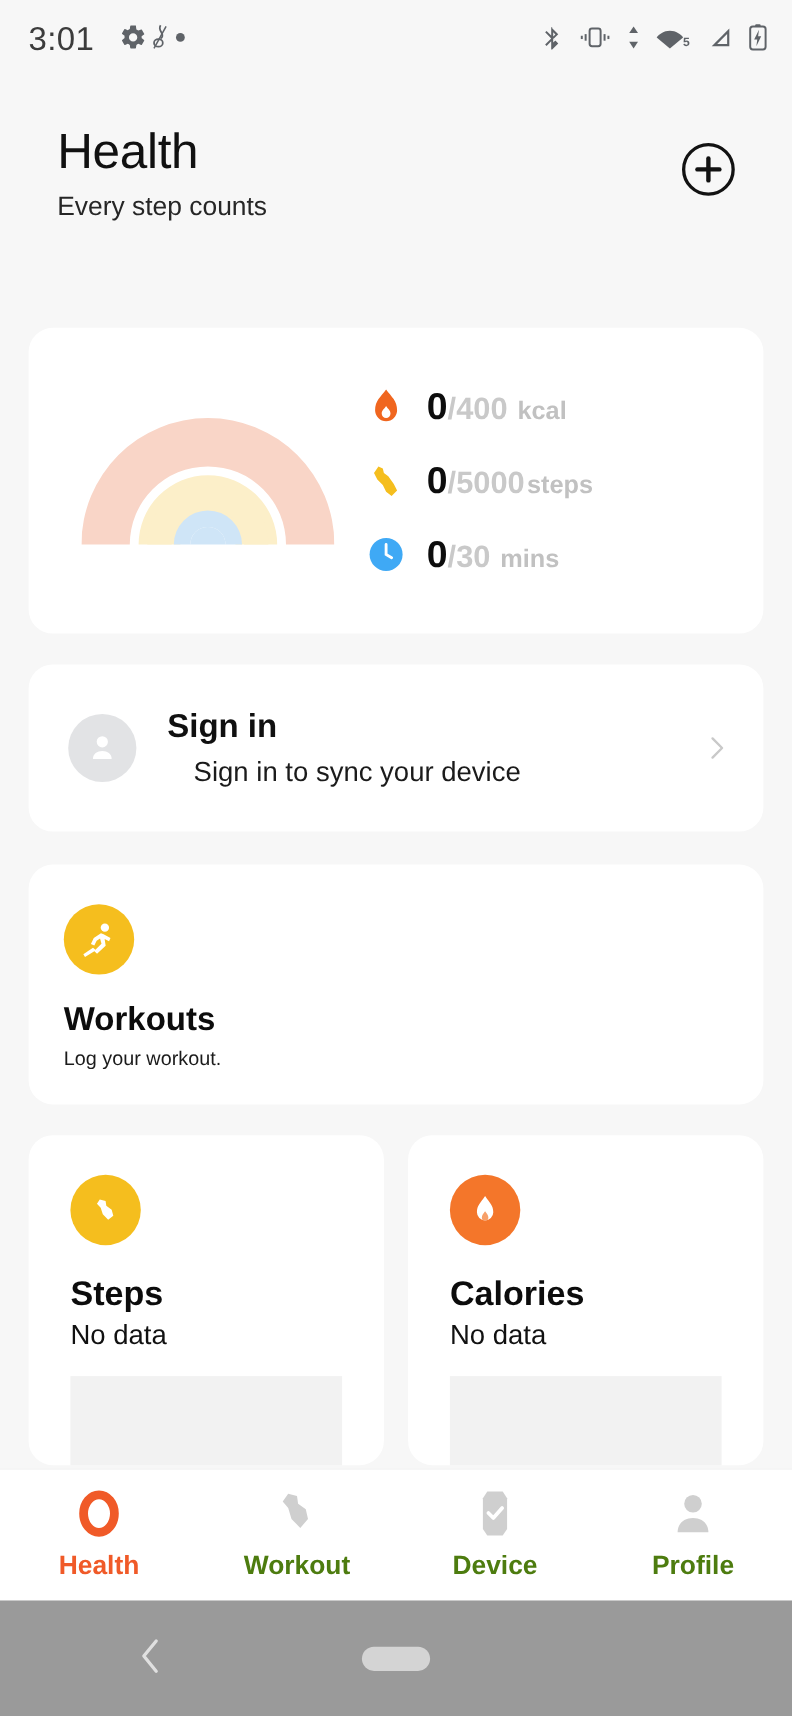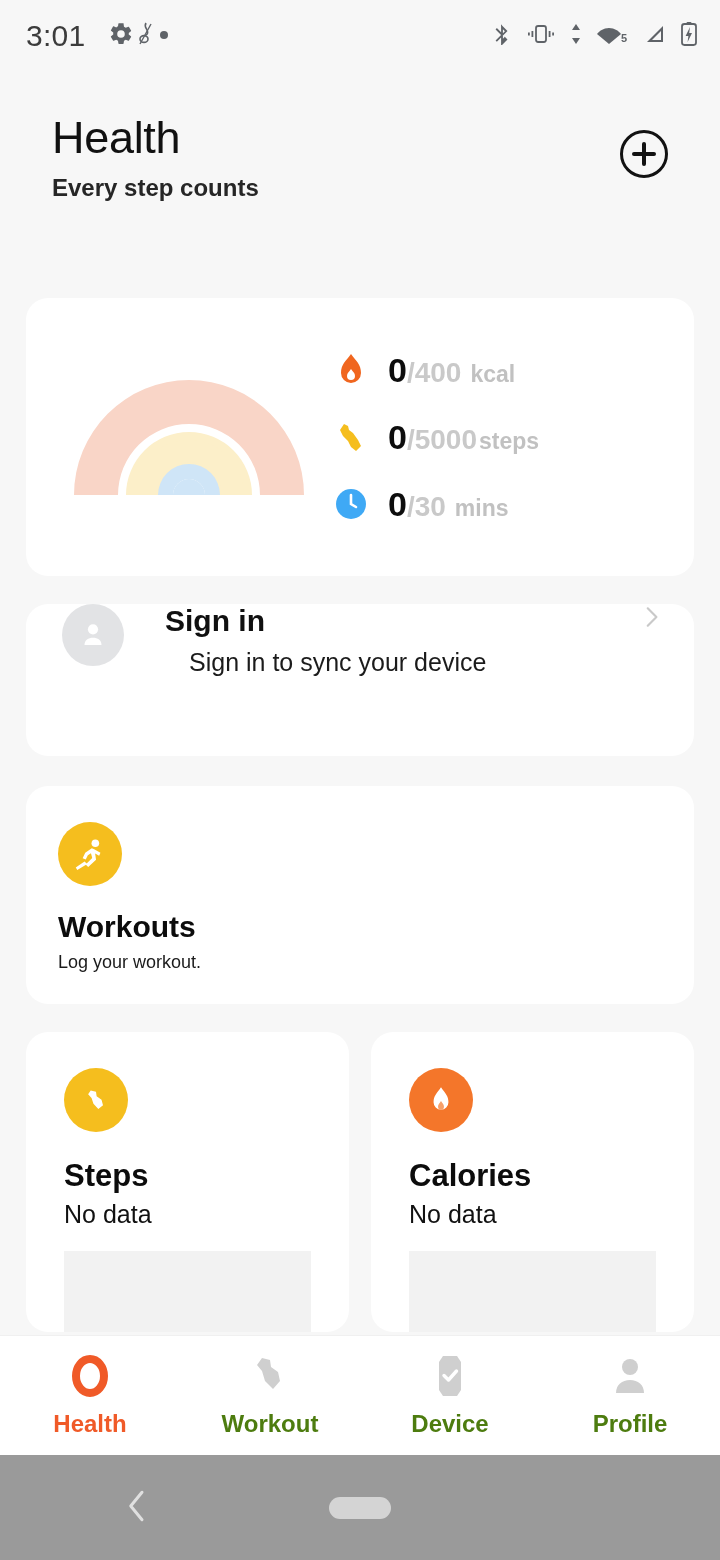--- a/index.html
+++ b/index.html
@@ -30,21 +30,21 @@
   
   .header{
     padding:42px 30px 0 52px;
     display:flex; align-items:flex-start; justify-content:space-between;
   }
   .title{
     font-size:45px; color:#111; font-weight:400; line-height:1.05;
     letter-spacing:-.3px;
   }
   .subtitle{
-    font-size:24px; color:#262626; margin-top:13px; font-weight:700;
+    font-size:24px; color:#262626; margin-top:13px; font-weight:400;
   }
   .add-btn{
     width:48px; height:48px; border-radius:50%;
     border:3px solid #121212;
     display:flex; align-items:center; justify-content:center;
     margin-top:16px; margin-right:22px;
     background:transparent; cursor:pointer;
   }
   .add-btn .bar-h{ position:absolute; width:24px; height:3.4px; background:#121212; border-radius:2px;}
   .add-btn .bar-v{ position:absolute; width:3.4px; height:24px; background:#121212; border-radius:2px;}
@@ -74,21 +74,21 @@
   .stat-ico{ width:34px; height:34px; flex:none; display:flex; align-items:center; justify-content:center;}
   .stat-text{ display:flex; align-items:baseline; }
   .stat-cur{ font-size:34px; font-weight:bold; color:#0d0d0d; }
   .stat-goal{ font-size:28px; font-weight:bold; color:#c9c9c9; }
   .stat-unit{ font-size:23px; font-weight:bold; color:#c1c1c1; margin-left:9px; }
   .stat-unit.tight{ margin-left:2px; }
 
   
   .signin-card{
     margin-top:28px; height:152px;
-    display:flex; padding:0 26px 0 36px;gap:13px;
+    display:flex; align-items:center; padding:0 26px 0 36px;
   }
   .avatar{
     width:62px; height:62px; border-radius:50%;
     background:#e2e3e5; display:flex; align-items:center; justify-content:center;
     flex:none;
   }
   .signin-texts{ margin-left:28px; flex:1; }
   .signin-title{ font-size:30px; font-weight:bold; color:#101010; }
   .signin-sub{ font-size:25px; color:#1b1b1b; margin-top:10px;margin-left:24px; }
   .chev{ width:26px; height:26px; flex:none; margin-right:4px;}

